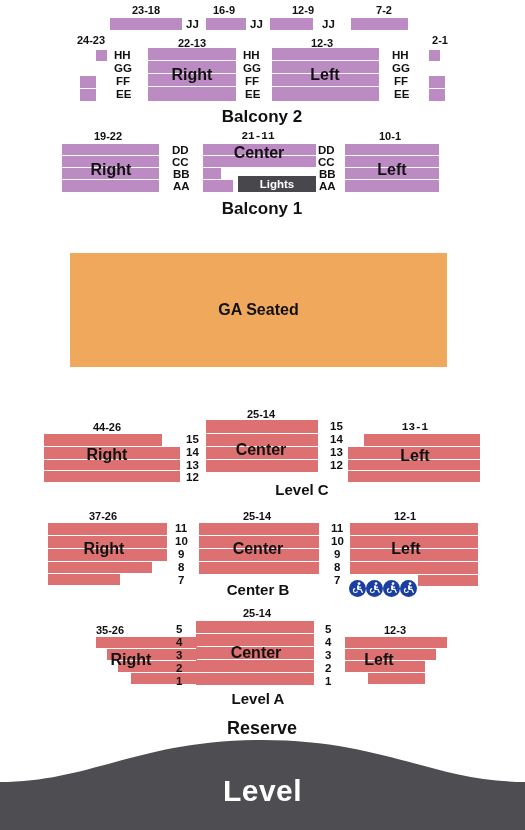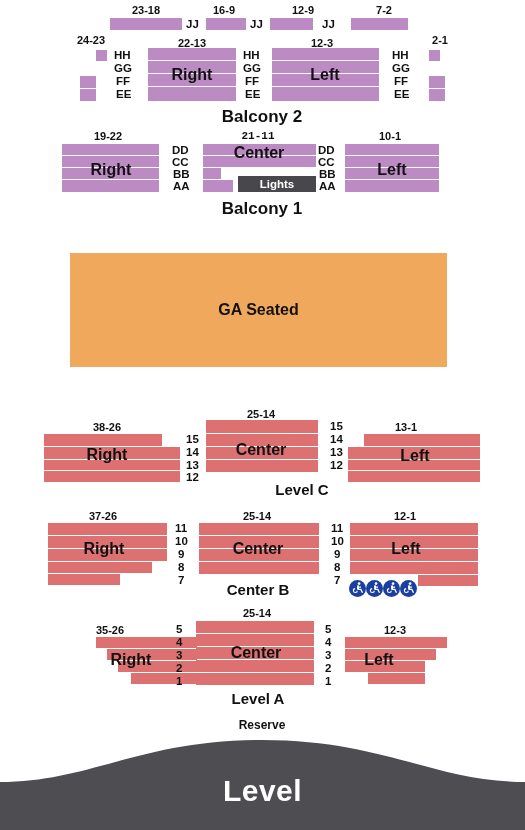--- a/index.html
+++ b/index.html
@@ -147,23 +147,23 @@
   <div class="pz" style="left:345px; top:168px; width:94px; height:11px;"></div>
   <div class="pz" style="left:345px; top:180px; width:94px; height:12px;"></div>
   <div class="lbl sec ctr" style="left:392px; top:162px;">Left</div>
 
   <div class="lbl area-lg ctr" style="left:262px; top:200px;">Balcony 1</div>
 
   <div class="ga" style="left:70px; top:253px; width:377px; height:114px;">
     <span>GA Seated</span>
   </div>
 
-  <div class="lbl rng ctr" style="left:107px; top:422px;">38-26</div>
+  <div class="lbl rng ctr" style="left:107px; top:422px;">44-26</div>
   <div class="lbl rng ctr" style="left:261px; top:409px;">25-14</div>
-  <div class="lbl rng ctr" style="left:406px; top:422px;">13-1</div>
+  <div class="lbl rng ctr" style="left:415px; top:422px;font-family:Liberation Mono, monospace;">13-1</div>
 
   <div class="rz" style="left:44px; top:434px; width:118px; height:12px;"></div>
   <div class="rz" style="left:44px; top:447px; width:136px; height:12px;"></div>
   <div class="rz" style="left:44px; top:460px; width:136px; height:10px;"></div>
   <div class="rz" style="left:44px; top:471px; width:136px; height:11px;"></div>
   <div class="lbl sec ctr" style="left:107px; top:447px;">Right</div>
 
   <div class="lbl row" style="left:186px; top:434px;">15</div>
   <div class="lbl row" style="left:186px; top:447px;">14</div>
   <div class="lbl row" style="left:186px; top:460px;">13</div>
@@ -297,21 +297,21 @@
   <div class="lbl row" style="left:325px; top:676px;">1</div>
 
   <div class="rz" style="left:345px; top:637px; width:102px; height:11px;"></div>
   <div class="rz" style="left:345px; top:649px; width:91px;  height:11px;"></div>
   <div class="rz" style="left:345px; top:661px; width:80px;  height:11px;"></div>
   <div class="rz" style="left:368px; top:673px; width:57px;  height:11px;"></div>
   <div class="lbl sec ctr" style="left:379px; top:652px;">Left</div>
 
   <div class="lbl area ctr" style="left:258px; top:691px;">Level A</div>
 
-  <div class="lbl area-lg ctr" style="left:262px; top:719px; font-size:12px;">Reserve</div>
+  <div class="lbl area-lg ctr" style="left:262px; top:719px; font-size:18px;">Reserve</div>
 
   <div class="stage-wrap">
     <svg width="525" height="92" viewBox="0 0 525 92" preserveAspectRatio="none">
       <path d="M0 44 C 90 44, 140 2, 262 2 C 384 2, 435 44, 525 44 L 525 92 L 0 92 Z" fill="#4d4d52"></path>
     </svg>
     <div class="stage-text">Level</div>
   </div>
 
 </div>
 

